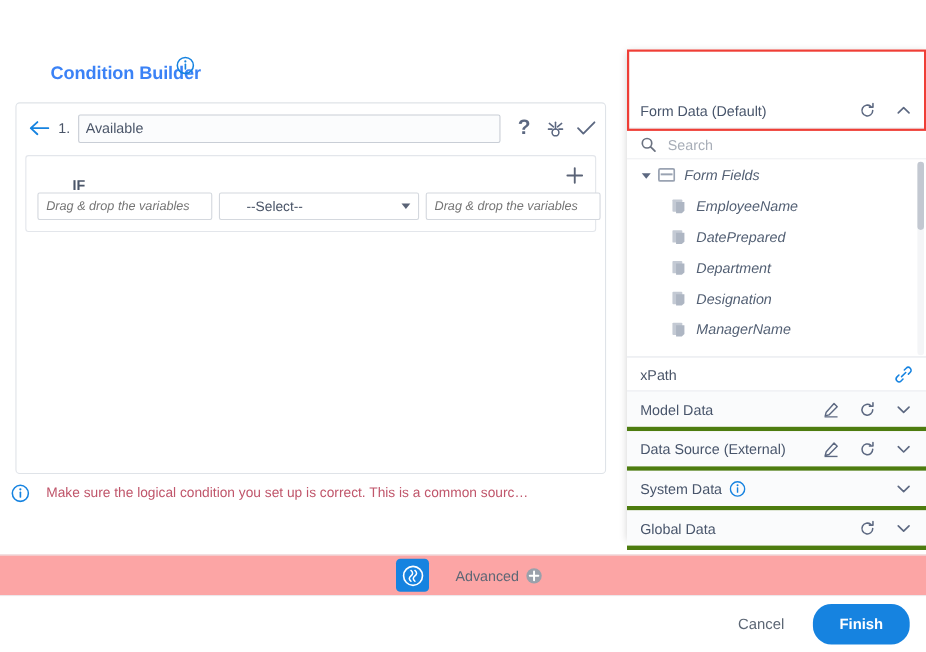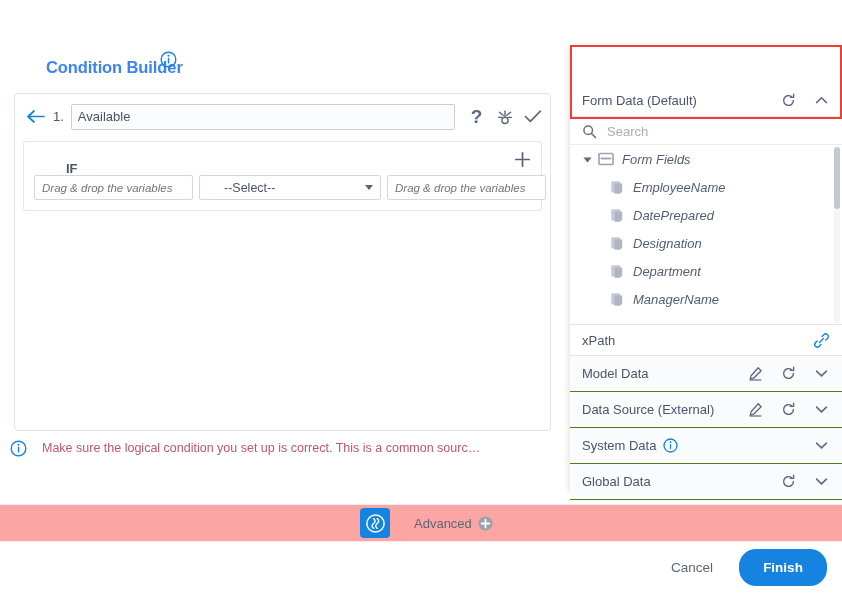--- a/index.html
+++ b/index.html
@@ -311,21 +311,21 @@
     background: #ffffff;
     border-bottom: 1px solid #e3e6eb;
     display: flex; align-items: center;
     padding: 0 12px;
   }
   .xpath-label { flex: 1 1 auto; font-size: 13px; color: #4a5568; }
 
   .acc-row {
     width: 272px; height: 36px;
     background: #fafbfc;
-    border-bottom: 1px solid #4d7c0f;
+    border-bottom: 4px solid #4d7c0f;
     display: flex; align-items: center;
     padding: 0 12px;
     cursor: pointer;
   }
   .acc-label { font-size: 13px; color: #48556b; }
   .acc-spacer { flex: 1 1 auto; }
   .acc-info { width: 15px; height: 15px; margin-left: 7px; }
 
   
   .adv-bar {
@@ -527,30 +527,30 @@
         </span>
         <span class="tree-label">DatePrepared</span>
       </div>
       <div class="tree-node tree-child">
         <span class="tree-icon">
           <svg width="15" height="15" viewBox="0 0 15 15">
             <rect x="1.3" y="1.3" width="9" height="11.2" rx="0.8" fill="#c4cad4"></rect>
             <path d="M4.6 3.6 h7.6 v8.1 l-2.4 2.1 h-5.2 z" fill="#aeb6c3"></path>
           </svg>
         </span>
-        <span class="tree-label">Designation</span>
+        <span class="tree-label">Department</span>
       </div>
       <div class="tree-node tree-child">
         <span class="tree-icon">
           <svg width="15" height="15" viewBox="0 0 15 15">
             <rect x="1.3" y="1.3" width="9" height="11.2" rx="0.8" fill="#c4cad4"></rect>
             <path d="M4.6 3.6 h7.6 v8.1 l-2.4 2.1 h-5.2 z" fill="#aeb6c3"></path>
           </svg>
         </span>
-        <span class="tree-label">Department</span>
+        <span class="tree-label">Designation</span>
       </div>
       <div class="tree-node tree-child">
         <span class="tree-icon">
           <svg width="15" height="15" viewBox="0 0 15 15">
             <rect x="1.3" y="1.3" width="9" height="11.2" rx="0.8" fill="#c4cad4"></rect>
             <path d="M4.6 3.6 h7.6 v8.1 l-2.4 2.1 h-5.2 z" fill="#aeb6c3"></path>
           </svg>
         </span>
         <span class="tree-label">ManagerName</span>
       </div>

